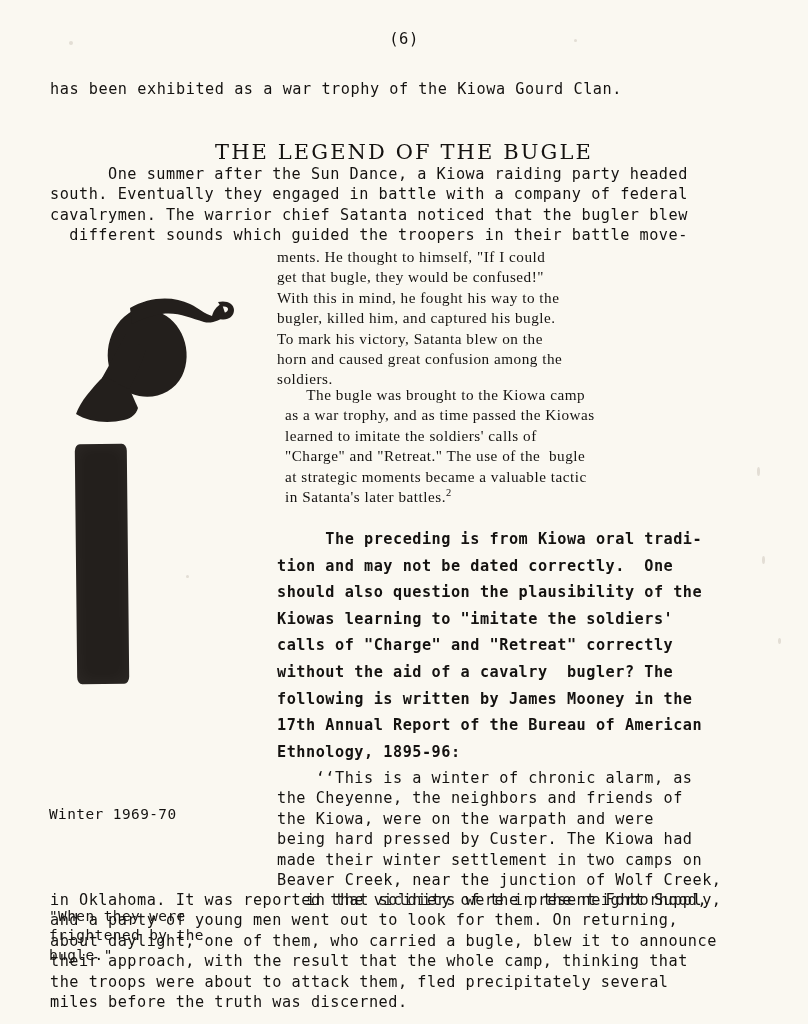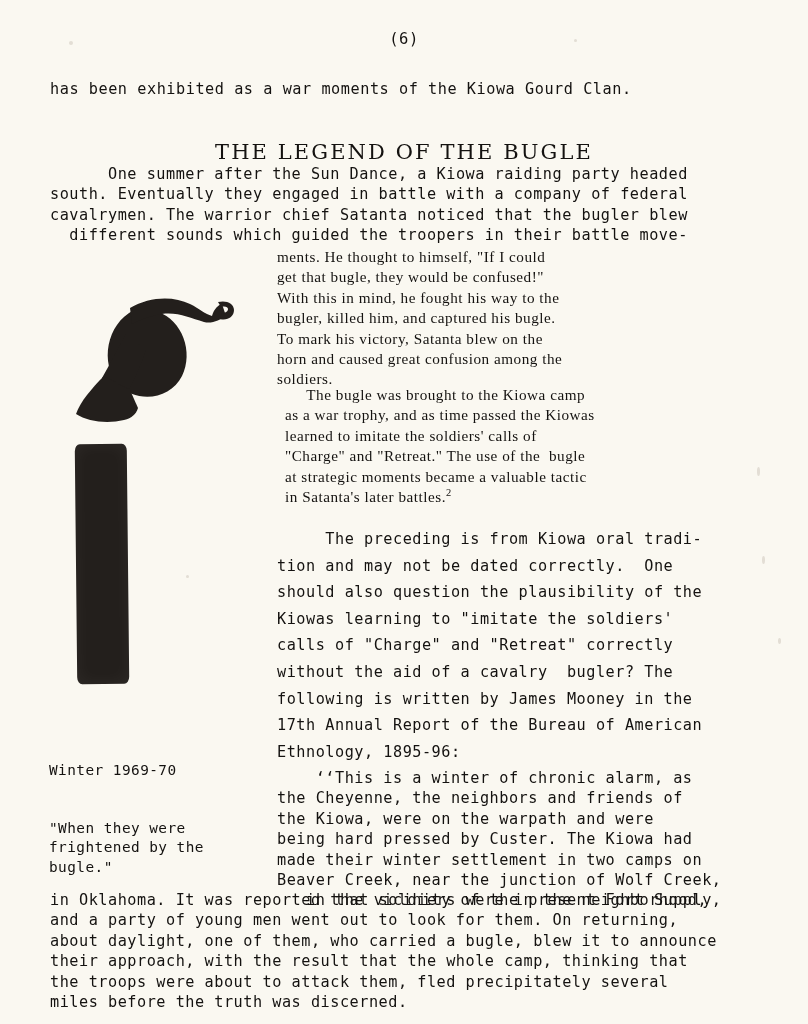--- a/index.html
+++ b/index.html
@@ -82,20 +82,21 @@
   .wrap-p2 { top: 385px; margin-left: 8px; }
 
   .spaced {
     position: absolute;
     left: 277px;
     width: 500px;
     white-space: pre;
     font-size: 15.2px;
     letter-spacing: .52px;
     line-height: 26.6px;
+    font-weight: bold;
   }
   .spaced-p3 { top: 526px; }
 
   .quote-para {
     position: absolute;
     left: 277px;
     top: 768px;
     width: 500px;
   }
 
@@ -137,42 +138,42 @@
   .caption {
     position: absolute;
     left: 49px;
     top: 722px;
     width: 215px;
     white-space: pre;
     font-size: 14.4px;
     letter-spacing: .45px;
     line-height: 19.4px;
   }
-  .caption-line { display: block; }
+  .caption-line { display: block; margin-top: 44px; }
   .caption-underline {
     display: inline-block;
     border-bottom: 1.6px solid #1a1714;
     padding-bottom: 1px;
   }
 </style>
 </head>
 <body>
 
 <div class="page">
 
   <div class="speck" style="left:69px;top:41px;width:4px;height:4px;"></div>
   <div class="speck" style="left:574px;top:39px;width:3px;height:3px;"></div>
   <div class="speck" style="left:757px;top:467px;width:3px;height:9px;"></div>
   <div class="speck" style="left:762px;top:556px;width:3px;height:8px;"></div>
   <div class="speck" style="left:778px;top:638px;width:3px;height:6px;"></div>
   <div class="speck" style="left:186px;top:575px;width:3px;height:3px;"></div>
 
   <div class="page-number">(6)</div>
 
-  <div class="lead-line">has been exhibited as a war moments of the Kiowa Gourd Clan.</div>
+  <div class="lead-line">has been exhibited as a war trophy of the Kiowa Gourd Clan.</div>
 
   <h1 class="section-title">THE LEGEND OF THE BUGLE</h1>
 
   <div class="para intro-para">     One summer after the Sun Dance, a Kiowa raiding party headed
 south. Eventually they engaged in battle with a company of federal
 cavalrymen. The warrior chief Satanta noticed that the bugler blew
 different sounds which guided the troopers in their battle move-</div>
 
   <div class="illustration">
     <svg class="bugle-svg" width="190" height="175" viewBox="0 0 190 175">

